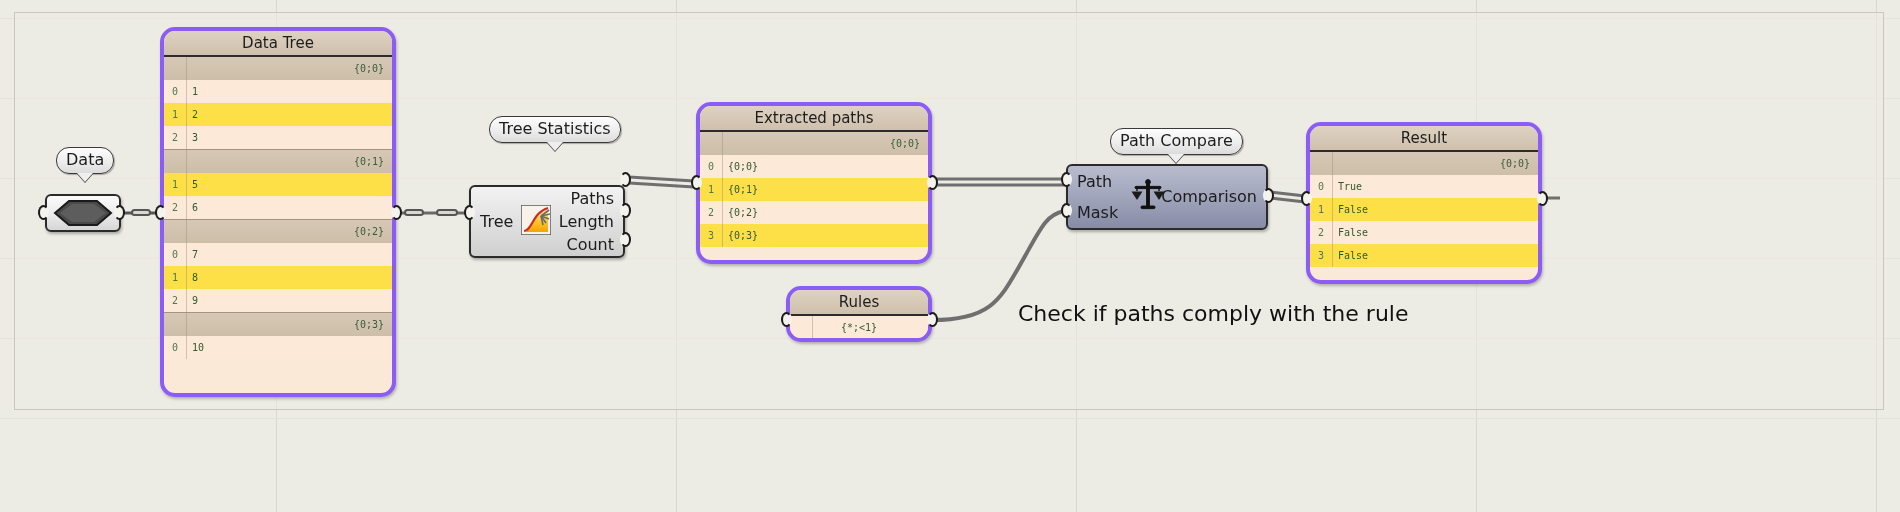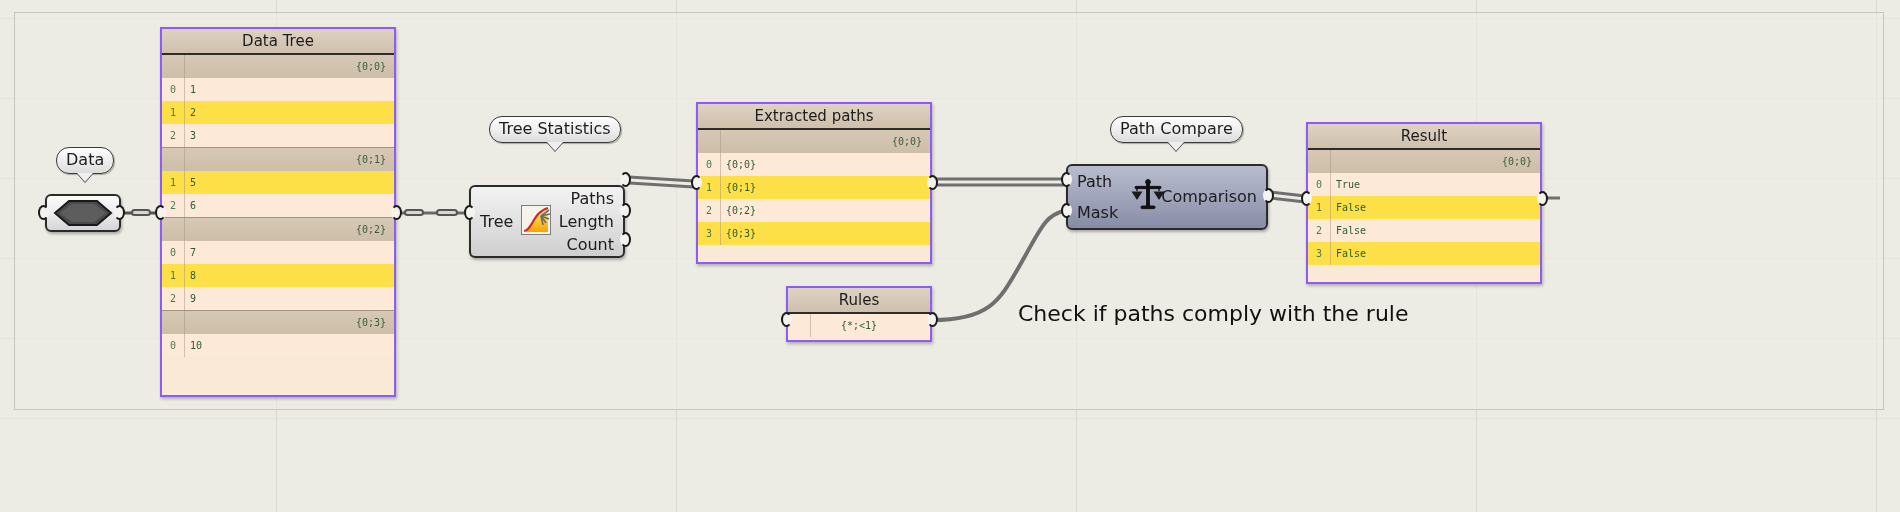--- a/index.html
+++ b/index.html
@@ -59,22 +59,22 @@
     width: 0; height: 0;
     border-left: 8px solid transparent;
     border-right: 8px solid transparent;
     border-top: 9px solid #efefef;
     filter: drop-shadow(0px 1px 0px #3a3a3a);
   }
 
   
   .panel {
     position: absolute;
-    border: 2px solid #8b5cf6;
-    border-radius: 0;
+    border: 4px solid #8b5cf6;
+    border-radius: 15px;
     background: #fbe9d8;
     box-shadow: 1px 2px 3px rgba(0,0,0,0.25);
     overflow: hidden;
     box-sizing: border-box;
   }
   .panel-title {
     height: 24px;
     line-height: 24px;
     text-align: center;
     font-size: 15px;
@@ -364,21 +364,21 @@
     <div class="panel-title">Rules</div>
     <div class="panel-body">
       <div class="row item" style="text-align:center;">
         <span class="val" style="padding-left:0;">{*;&lt;1}</span>
       </div>
     </div>
   </div>
   <div class="grip left" style="left:781px;top:312px;"></div>
   <div class="grip right" style="left:927px;top:312px;"></div>
 
-  <div class="tag" style="left:1110px;top:116px;text-align:right;">
+  <div class="tag" style="left:1110px;top:128px;text-align:right;">
     <span>Path Compare</span>
     <span class="ptr"></span>
   </div>
 
   <div class="component selected" style="left:1066px;top:164px;width:202px;height:66px;">
     <div class="comp-inputs">
       <span class="port-label">Path</span>
       <span class="port-label">Mask</span>
     </div>
     <div class="comp-outputs">

